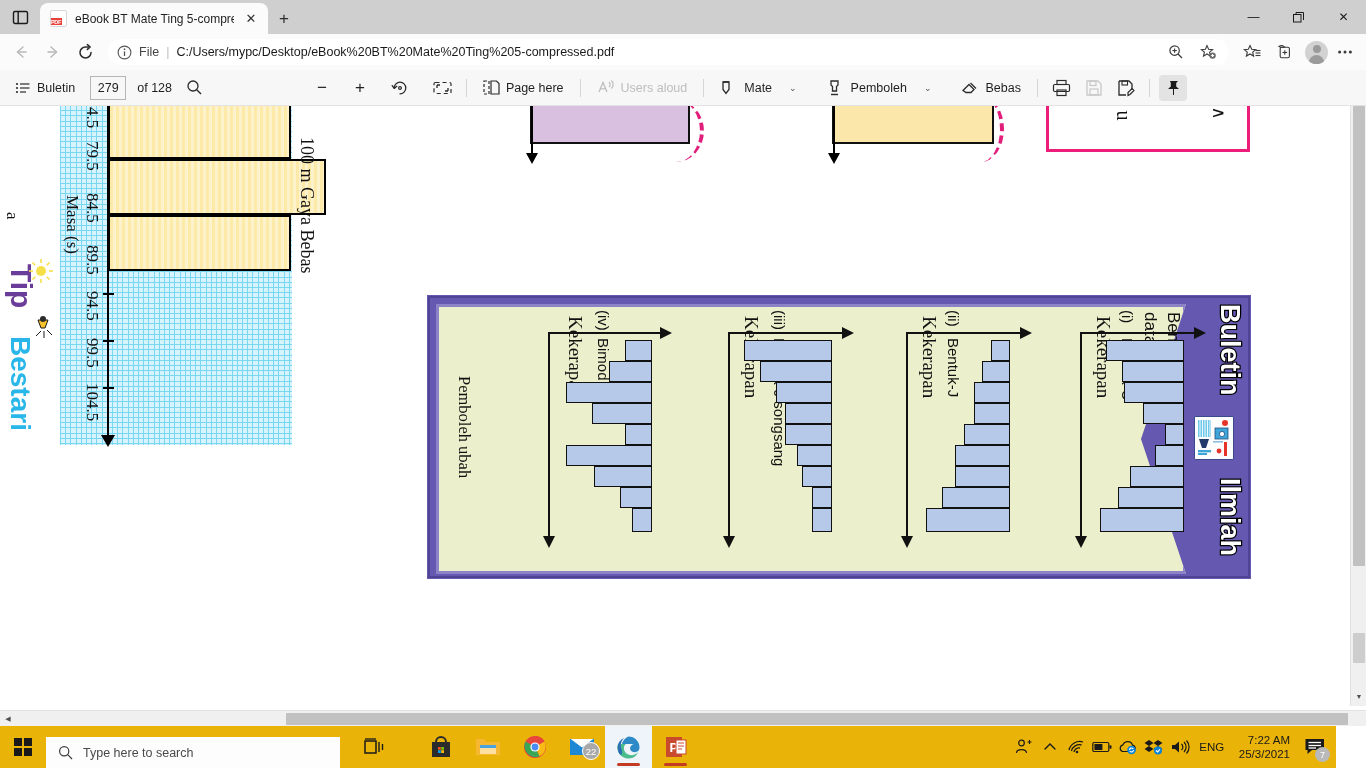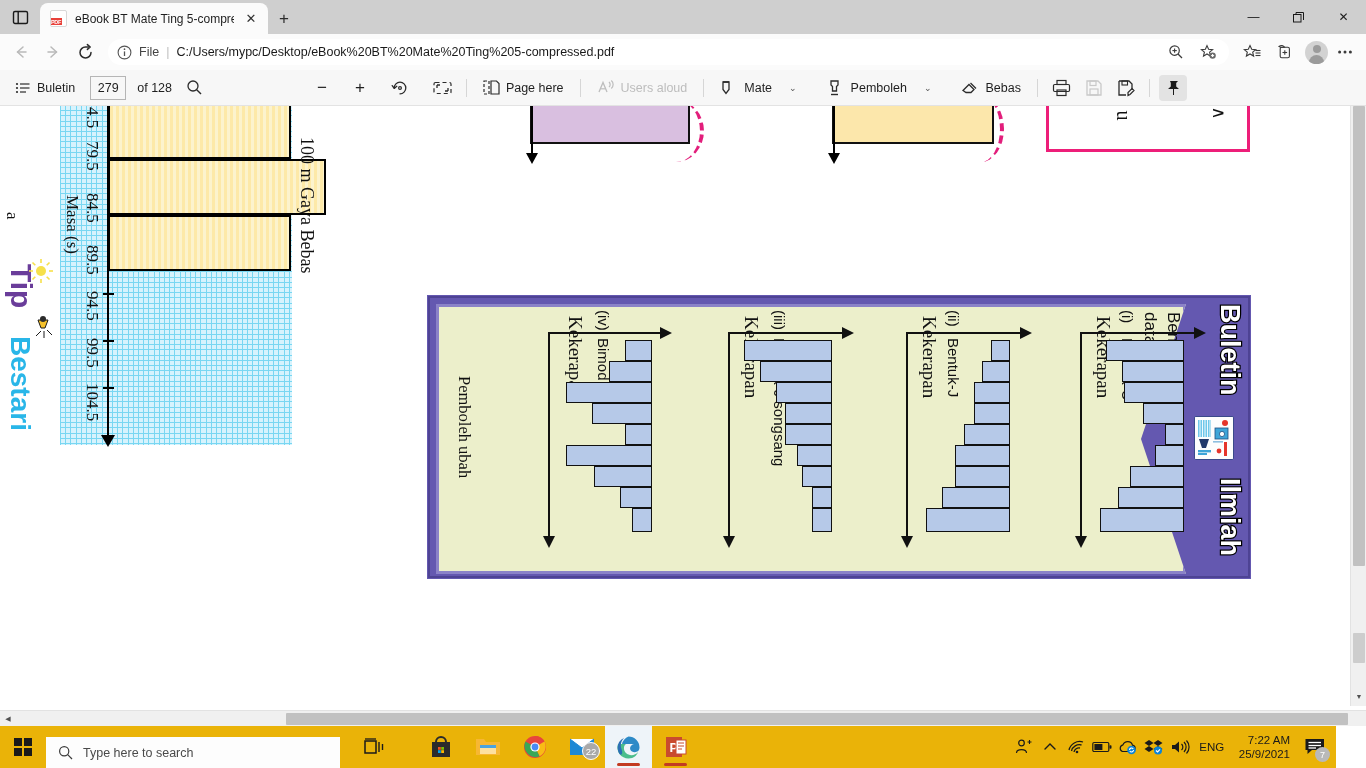--- a/index.html
+++ b/index.html
@@ -847,21 +847,21 @@
       <svg width="20" height="16" viewBox="0 0 20 16">
         <path d="M2 6 L5 6 L9 2.5 L9 13.5 L5 10 L2 10 Z" fill="#1a1a1a"></path>
         <path d="M11.5 5 A4 4 0 0 1 11.5 11" fill="none" stroke="#1a1a1a" stroke-width="1.2"></path>
         <path d="M14 3 A7 7 0 0 1 14 13" fill="none" stroke="#1a1a1a" stroke-width="1.2"></path>
         <path d="M16.5 1.5 A9.5 9.5 0 0 1 16.5 14.5" fill="none" stroke="#1a1a1a" stroke-width="1.2"></path>
       </svg>
     </div>
     <div class="trayicon" style="width:38px;">ENG</div>
     <div class="clock">
       <span>7:22 AM</span>
-      <span>25/9/2021</span>
+      <span>25/3/2021</span>
     </div>
     <div class="notifbadge">
       <svg width="22" height="20" viewBox="0 0 22 20">
         <path d="M1.5 2 H20 V13 H8 L3.5 17 V13 H1.5 Z" fill="#1a1a1a"></path>
         <g stroke="#fff" stroke-width="1.3">
           <line x1="4.5" y1="5.5" x2="17" y2="5.5"></line>
           <line x1="4.5" y1="8.5" x2="17" y2="8.5"></line>
           <line x1="4.5" y1="11" x2="12" y2="11"></line>
         </g>
       </svg>

